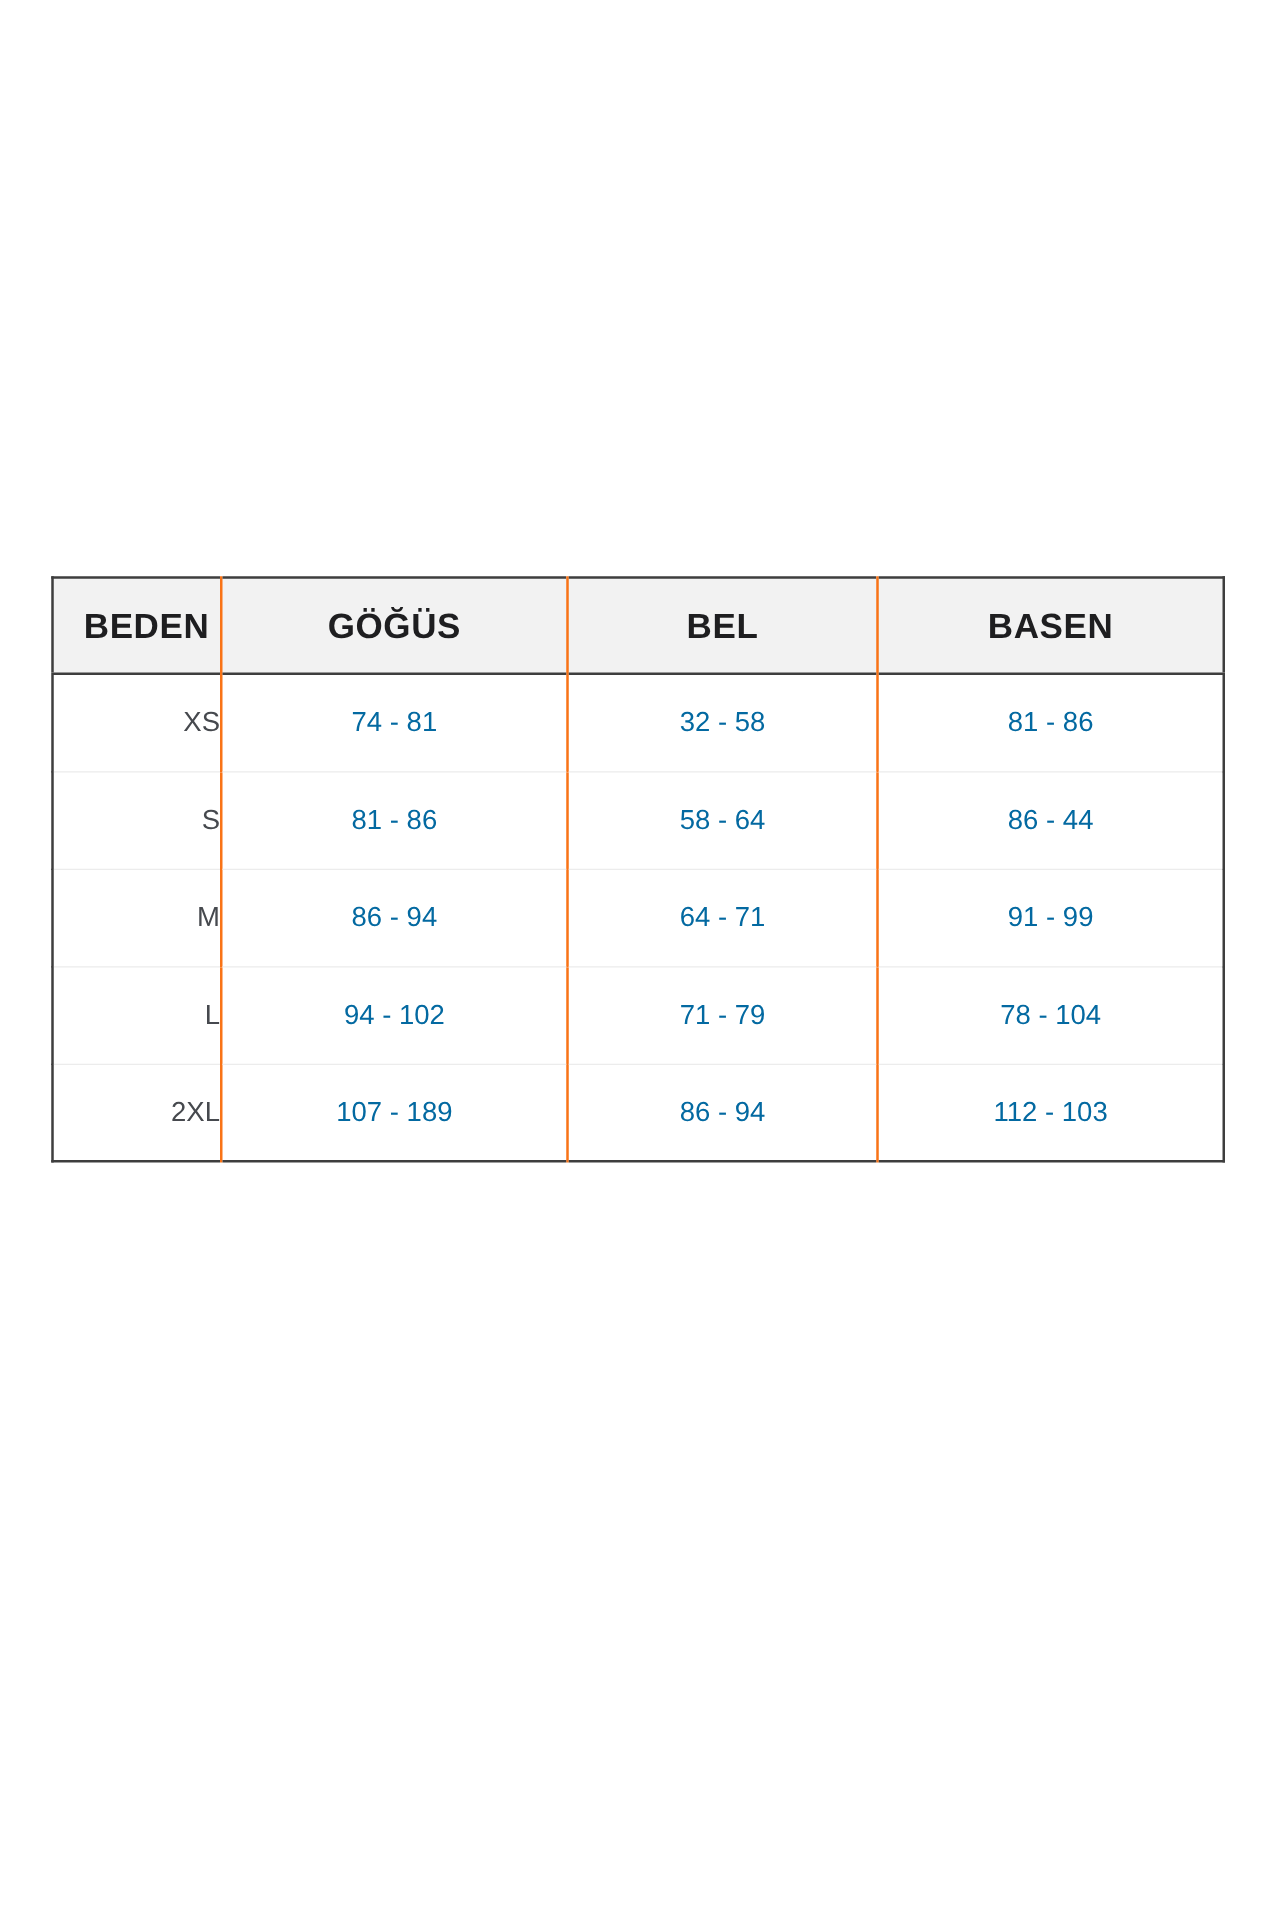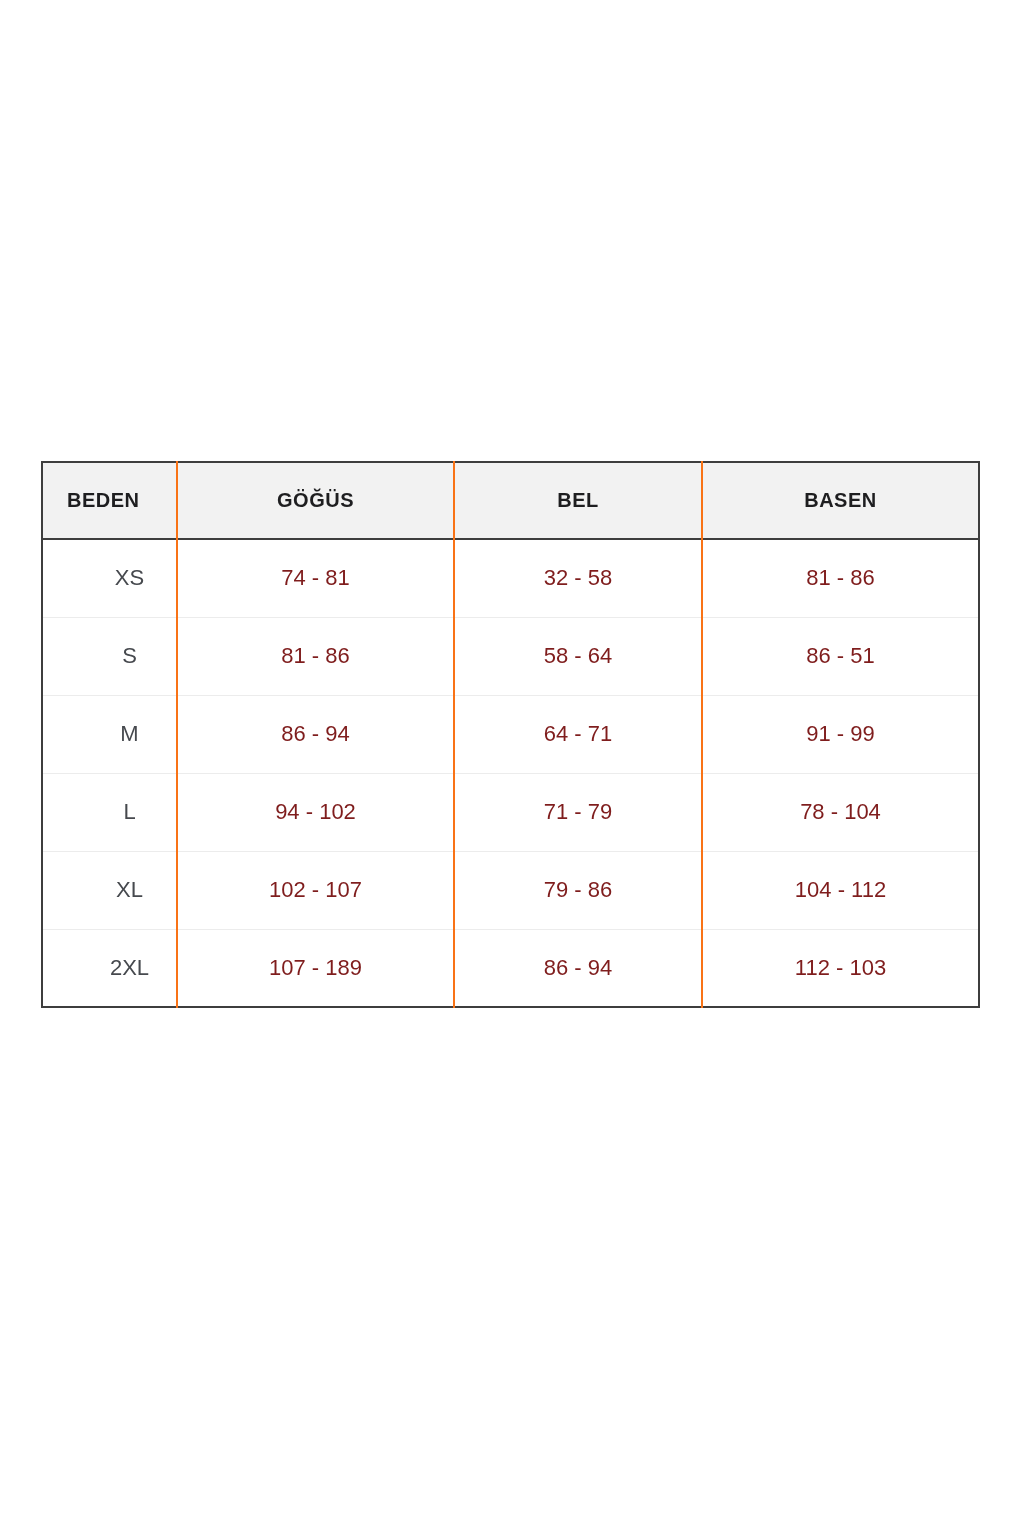--- a/index.html
+++ b/index.html
@@ -39,44 +39,44 @@
   .size-chart td:first-child {
     border-left: none;
   }
 
   .size-chart thead tr {
     height: 77px;
     background: #f2f2f2;
     border-bottom: 2px solid #3e3e3e;
   }
   .size-chart th {
-    font-size: 20px;
+    font-size: 28px;
     font-weight: bold;
     color: #1e1e20;
     letter-spacing: 0.5px;
     text-align: center;
   }
   .size-chart th.col-size {
     text-align: left;
     padding-left: 24px;
   }
 
   .size-chart tbody tr {
     height: 78px;
   }
   .size-chart tbody tr + tr {
     border-top: 1px solid #ececec;
   }
   .size-chart td {
     font-size: 22px;
-    color: #7f1d1d;
+    color: #0369a1;
     text-align: center;
   }
   .size-chart td.col-size {
-    text-align: center;
+    text-align: right;
     padding-left: 40px;
     color: #46494e;
   }
 </style>
 </head>
 <body>
 
 <div>
   <table class="size-chart">
     <colgroup>
@@ -97,41 +97,35 @@
       <tr>
         <td class="col-size">XS</td>
         <td>74 - 81</td>
         <td>32 - 58</td>
         <td>81 - 86</td>
       </tr>
       <tr>
         <td class="col-size">S</td>
         <td>81 - 86</td>
         <td>58 - 64</td>
-        <td>86 - 51</td>
+        <td>86 - 44</td>
       </tr>
       <tr>
         <td class="col-size">M</td>
         <td>86 - 94</td>
         <td>64 - 71</td>
         <td>91 - 99</td>
       </tr>
       <tr>
         <td class="col-size">L</td>
         <td>94 - 102</td>
         <td>71 - 79</td>
         <td>78 - 104</td>
       </tr>
       <tr>
-        <td class="col-size">XL</td>
-        <td>102 - 107</td>
-        <td>79 - 86</td>
-        <td>104 - 112</td>
-      </tr>
-      <tr>
         <td class="col-size">2XL</td>
         <td>107 - 189</td>
         <td>86 - 94</td>
         <td>112 - 103</td>
       </tr>
     </tbody>
   </table>
 </div>
 
 </body></html>

